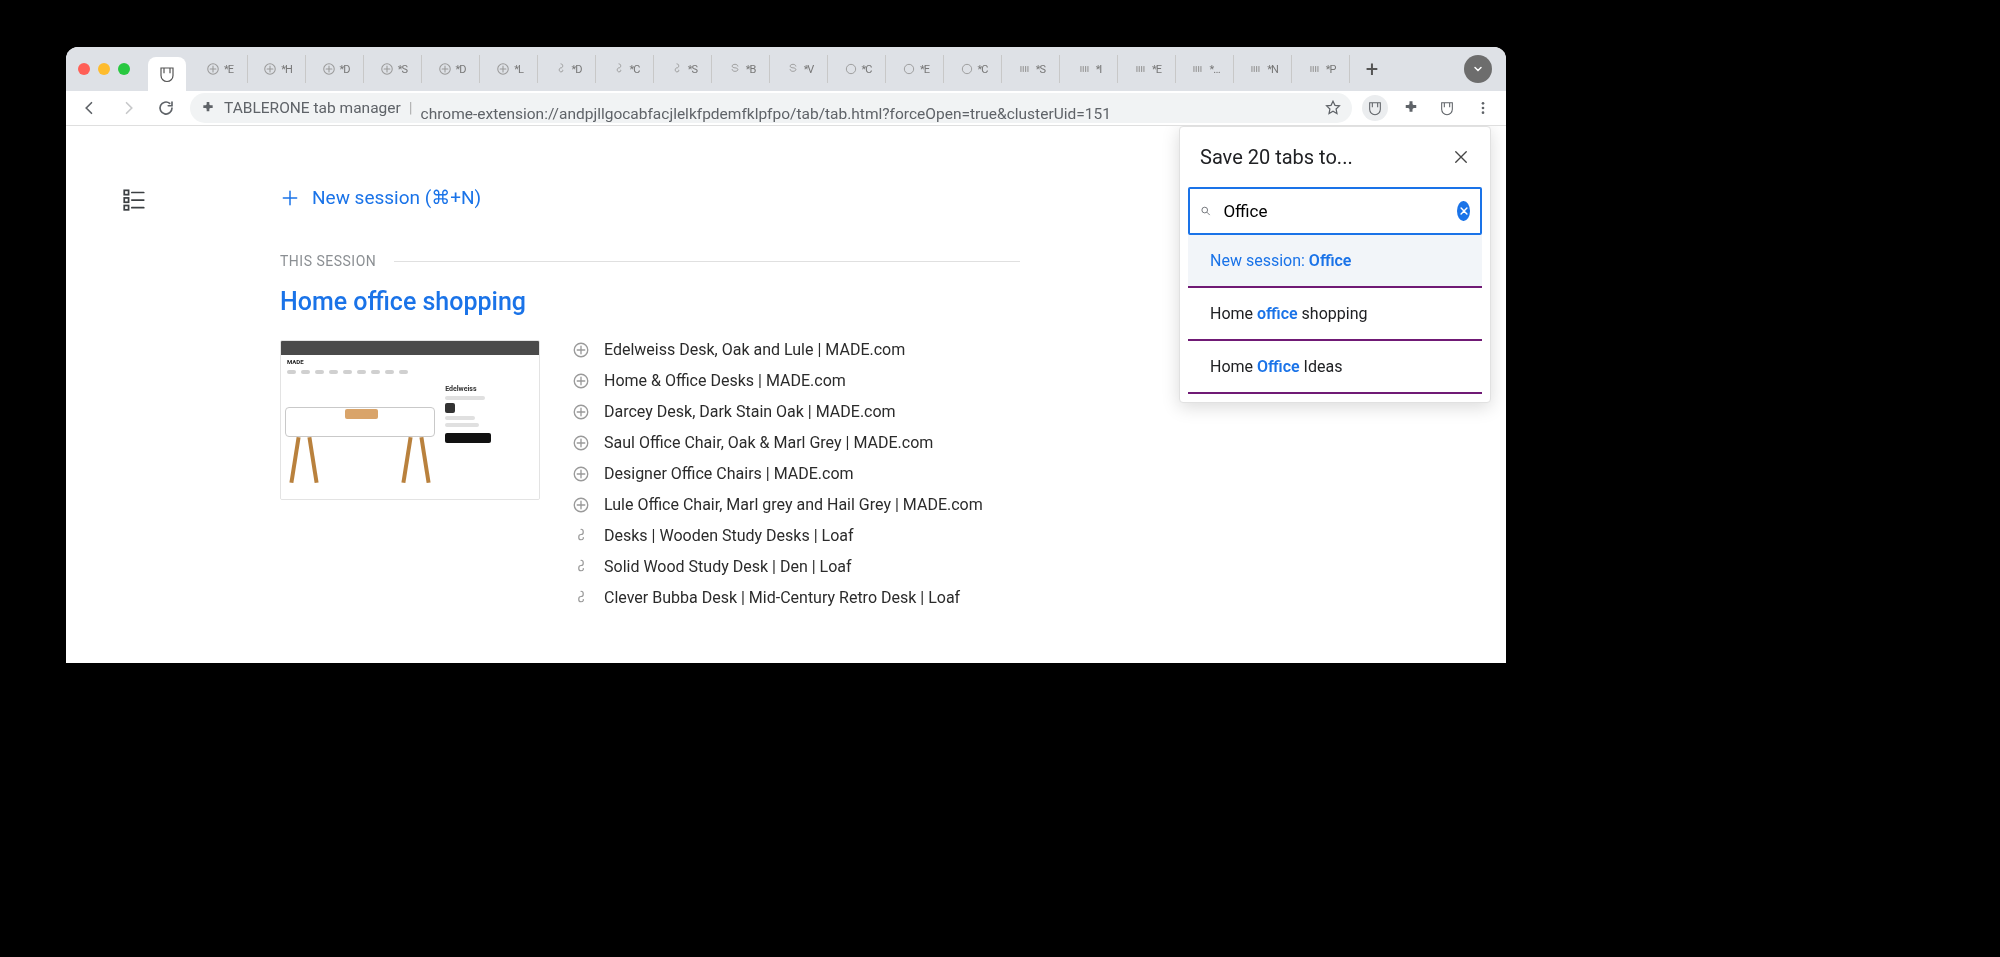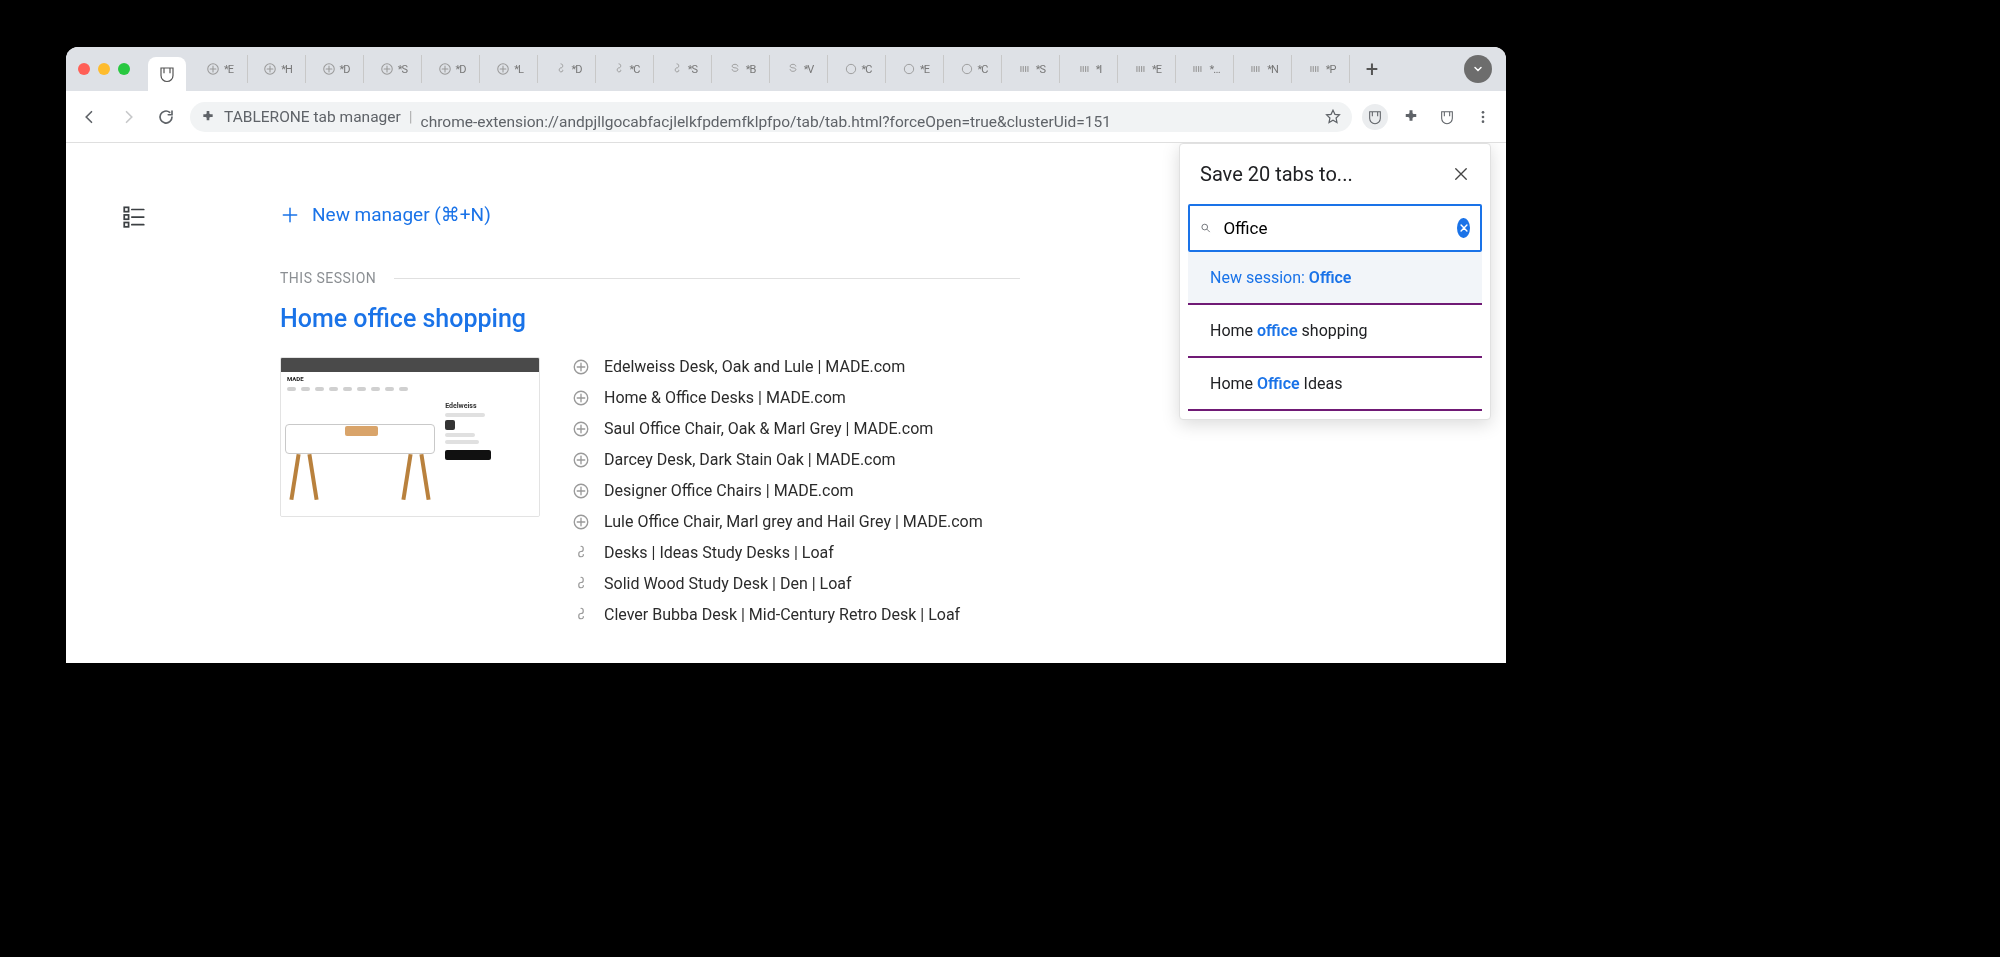--- a/index.html
+++ b/index.html
@@ -49,21 +49,21 @@
     font-size:11px;
     border-right:1px solid #c8c8c8;
   }
   .mini-tab svg{width:14px;height:14px;}
   .mini-tab .dot-icon-text{letter-spacing:-1px;}
   .newtab-btn{width:28px;height:28px;display:flex;align-items:center;justify-content:center;color:#555;margin:0 8px;font-size:22px;}
   .chev-btn{width:28px;height:28px;border-radius:50%;background:#6d6d6d;color:#fff;margin-right:14px;display:flex;align-items:center;justify-content:center;font-size:14px;}
 
   
   .addr-row{
-    height:52px;border-bottom:1px solid var(--border);background:#fff;
+    height:35px;border-bottom:1px solid var(--border);background:#fff;
     display:flex;align-items:center;padding:0 10px;
     gap:10px;color:#5f6368;
   }
   .nav-btn{width:28px;height:28px;display:flex;align-items:center;justify-content:center;border-radius:50%;color:#5f6368;}
   .nav-btn.fwd{opacity:.35;}
   .omnibox{
     flex:1;height:30px;background:#f1f3f4;border-radius:16px;
     display:flex;align-items:center;padding:0 10px;gap:8px;font-size:15.5px;
   }
   .omnibox .ext-name{color:#5f6368;font-weight:400;}
@@ -402,21 +402,21 @@
         <rect x="6" y="6" width="12" height="12"></rect>
         <path d="M3 10V3h7 M21 14v7h-7" stroke-linecap="round"></path>
       </svg>
     </div>
 
     <div class="content">
       <div class="new-session-btn">
         <svg width="20" height="20" viewBox="0 0 24 24">
             <path stroke="#1a73e8" stroke-width="1.8" stroke-linecap="round" d="M12 4v16M4 12h16"></path>
           </svg>
-        <span>New manager (⌘+N)</span>
+        <span>New session (⌘+N)</span>
       </div>
 
       <div class="section-label">
         <span>THIS SESSION</span>
         <div class="line"></div>
       </div>
 
       <div class="session-title">Home office shopping</div>
 
       <div class="session-body">
@@ -477,30 +477,30 @@
 </span>
               <span>Home &amp; Office Desks | MADE.com</span>
             </div>
             <div class="tab-row">
               <span class="fav">
   <svg viewBox="0 0 24 24">
                   <circle cx="12" cy="12" r="9" fill="none" stroke="#9a9a9a" stroke-width="1.8"></circle>
                   <path d="M12 7v10M7 12h10" stroke="#9a9a9a" stroke-width="1.8" stroke-linecap="round"></path>
                 </svg>
 </span>
-              <span>Saul Office Chair, Oak &amp; Marl Grey | MADE.com</span>
+              <span>Darcey Desk, Dark Stain Oak | MADE.com</span>
             </div>
             <div class="tab-row">
               <span class="fav">
   <svg viewBox="0 0 24 24">
                   <circle cx="12" cy="12" r="9" fill="none" stroke="#9a9a9a" stroke-width="1.8"></circle>
                   <path d="M12 7v10M7 12h10" stroke="#9a9a9a" stroke-width="1.8" stroke-linecap="round"></path>
                 </svg>
 </span>
-              <span>Darcey Desk, Dark Stain Oak | MADE.com</span>
+              <span>Saul Office Chair, Oak &amp; Marl Grey | MADE.com</span>
             </div>
             <div class="tab-row">
               <span class="fav">
   <svg viewBox="0 0 24 24">
                   <circle cx="12" cy="12" r="9" fill="none" stroke="#9a9a9a" stroke-width="1.8"></circle>
                   <path d="M12 7v10M7 12h10" stroke="#9a9a9a" stroke-width="1.8" stroke-linecap="round"></path>
                 </svg>
 </span>
               <span>Designer Office Chairs | MADE.com</span>
             </div>
@@ -512,21 +512,21 @@
                 </svg>
 </span>
               <span>Lule Office Chair, Marl grey and Hail Grey | MADE.com</span>
             </div>
             <div class="tab-row">
               <span class="fav">
   <svg viewBox="0 0 24 24">
                   <path d="M12 3c4 0 4 7 0 7s-4 7 0 7 3-3 3-3" fill="none" stroke="#9a9a9a" stroke-width="1.6" stroke-linecap="round"></path>
                 </svg>
 </span>
-              <span>Desks | Ideas Study Desks | Loaf</span>
+              <span>Desks | Wooden Study Desks | Loaf</span>
             </div>
             <div class="tab-row">
               <span class="fav">
   <svg viewBox="0 0 24 24">
                   <path d="M12 3c4 0 4 7 0 7s-4 7 0 7 3-3 3-3" fill="none" stroke="#9a9a9a" stroke-width="1.6" stroke-linecap="round"></path>
                 </svg>
 </span>
               <span>Solid Wood Study Desk | Den | Loaf</span>
             </div>
             <div class="tab-row">

